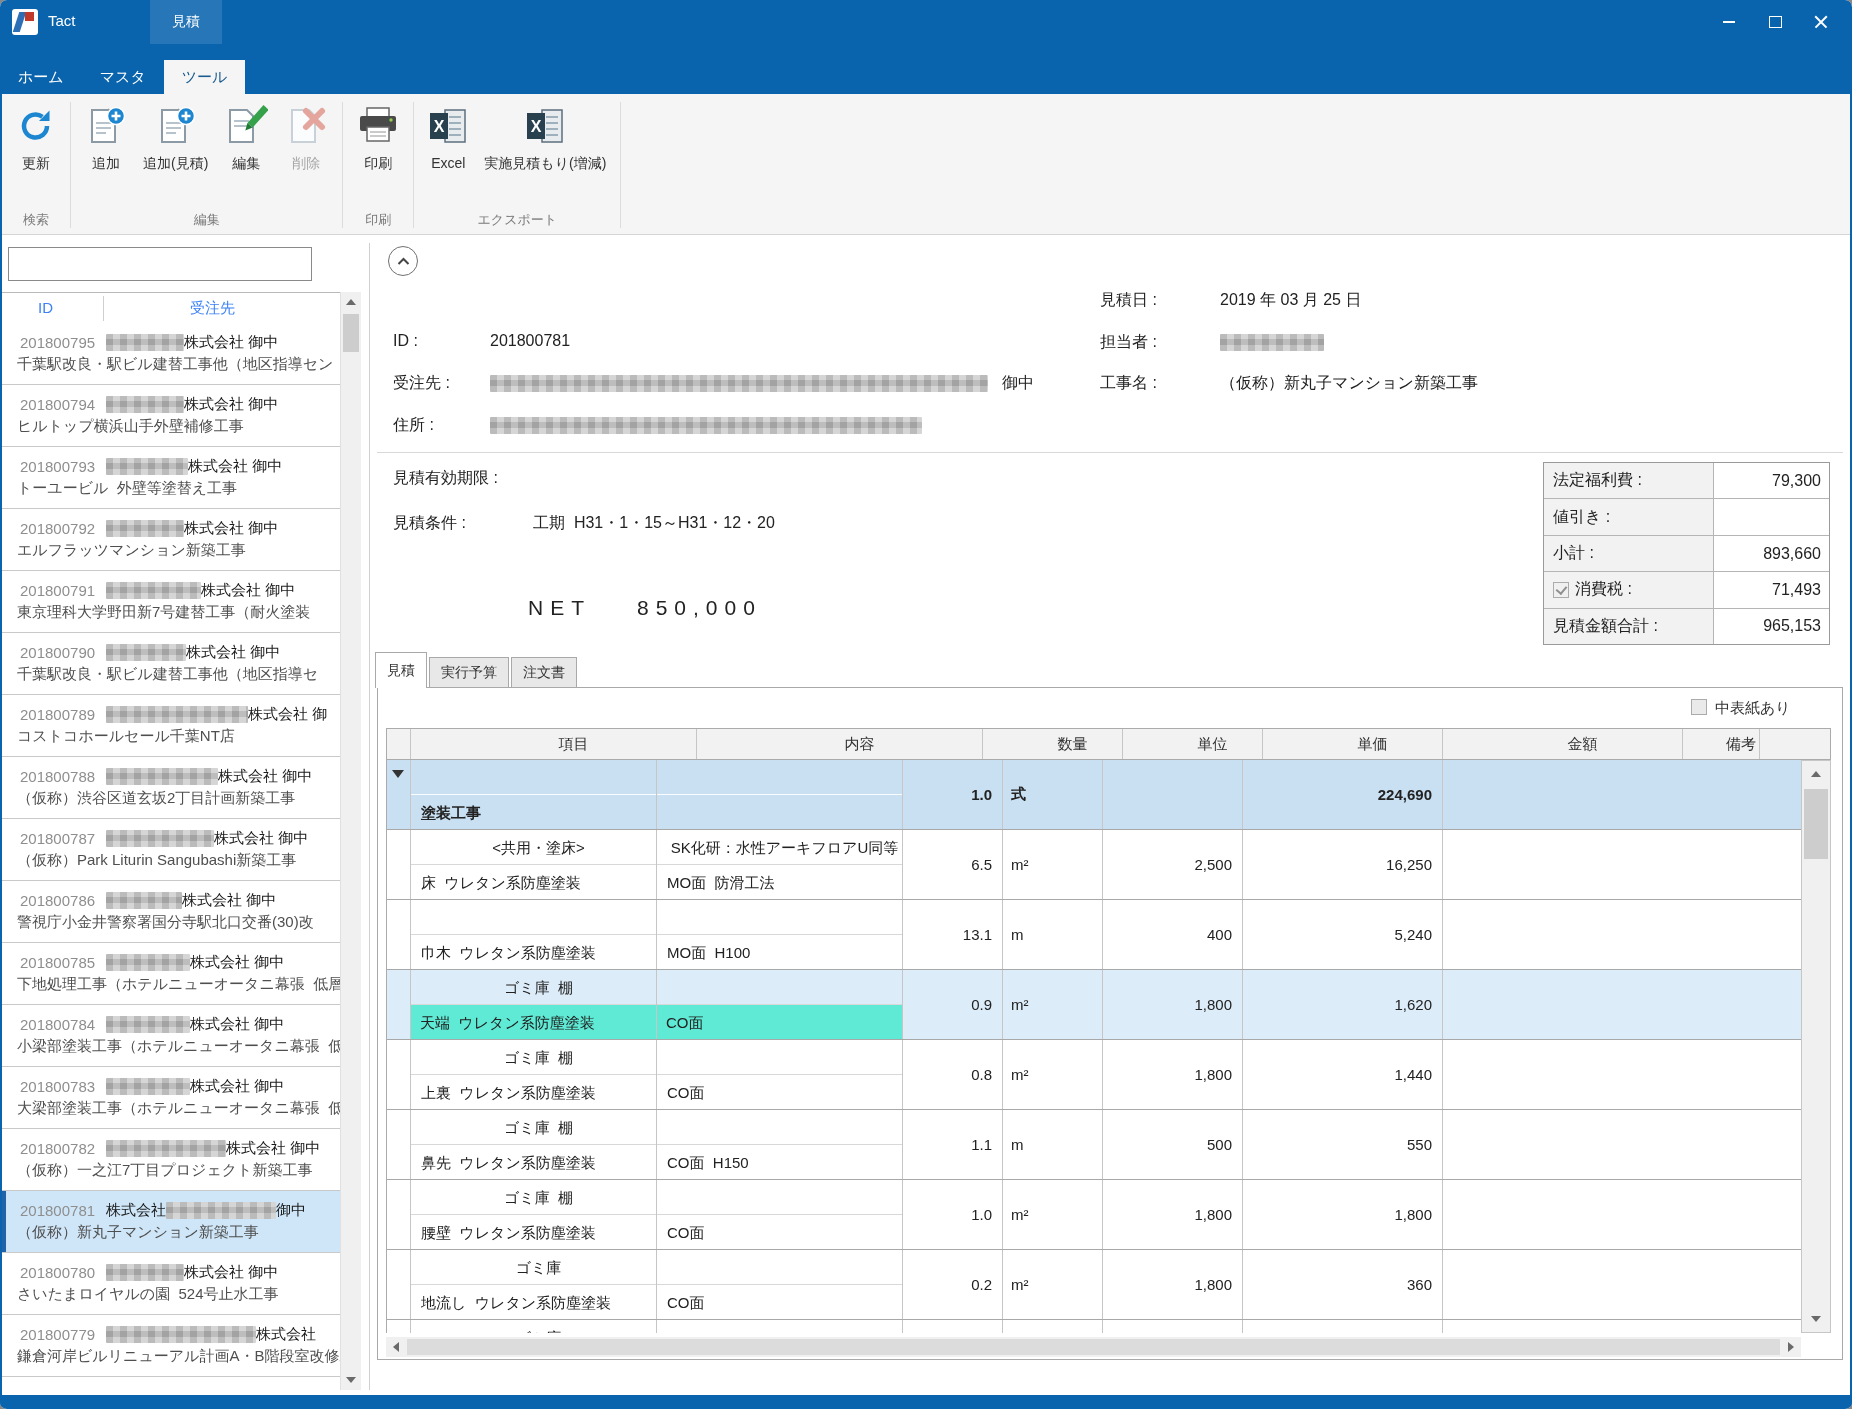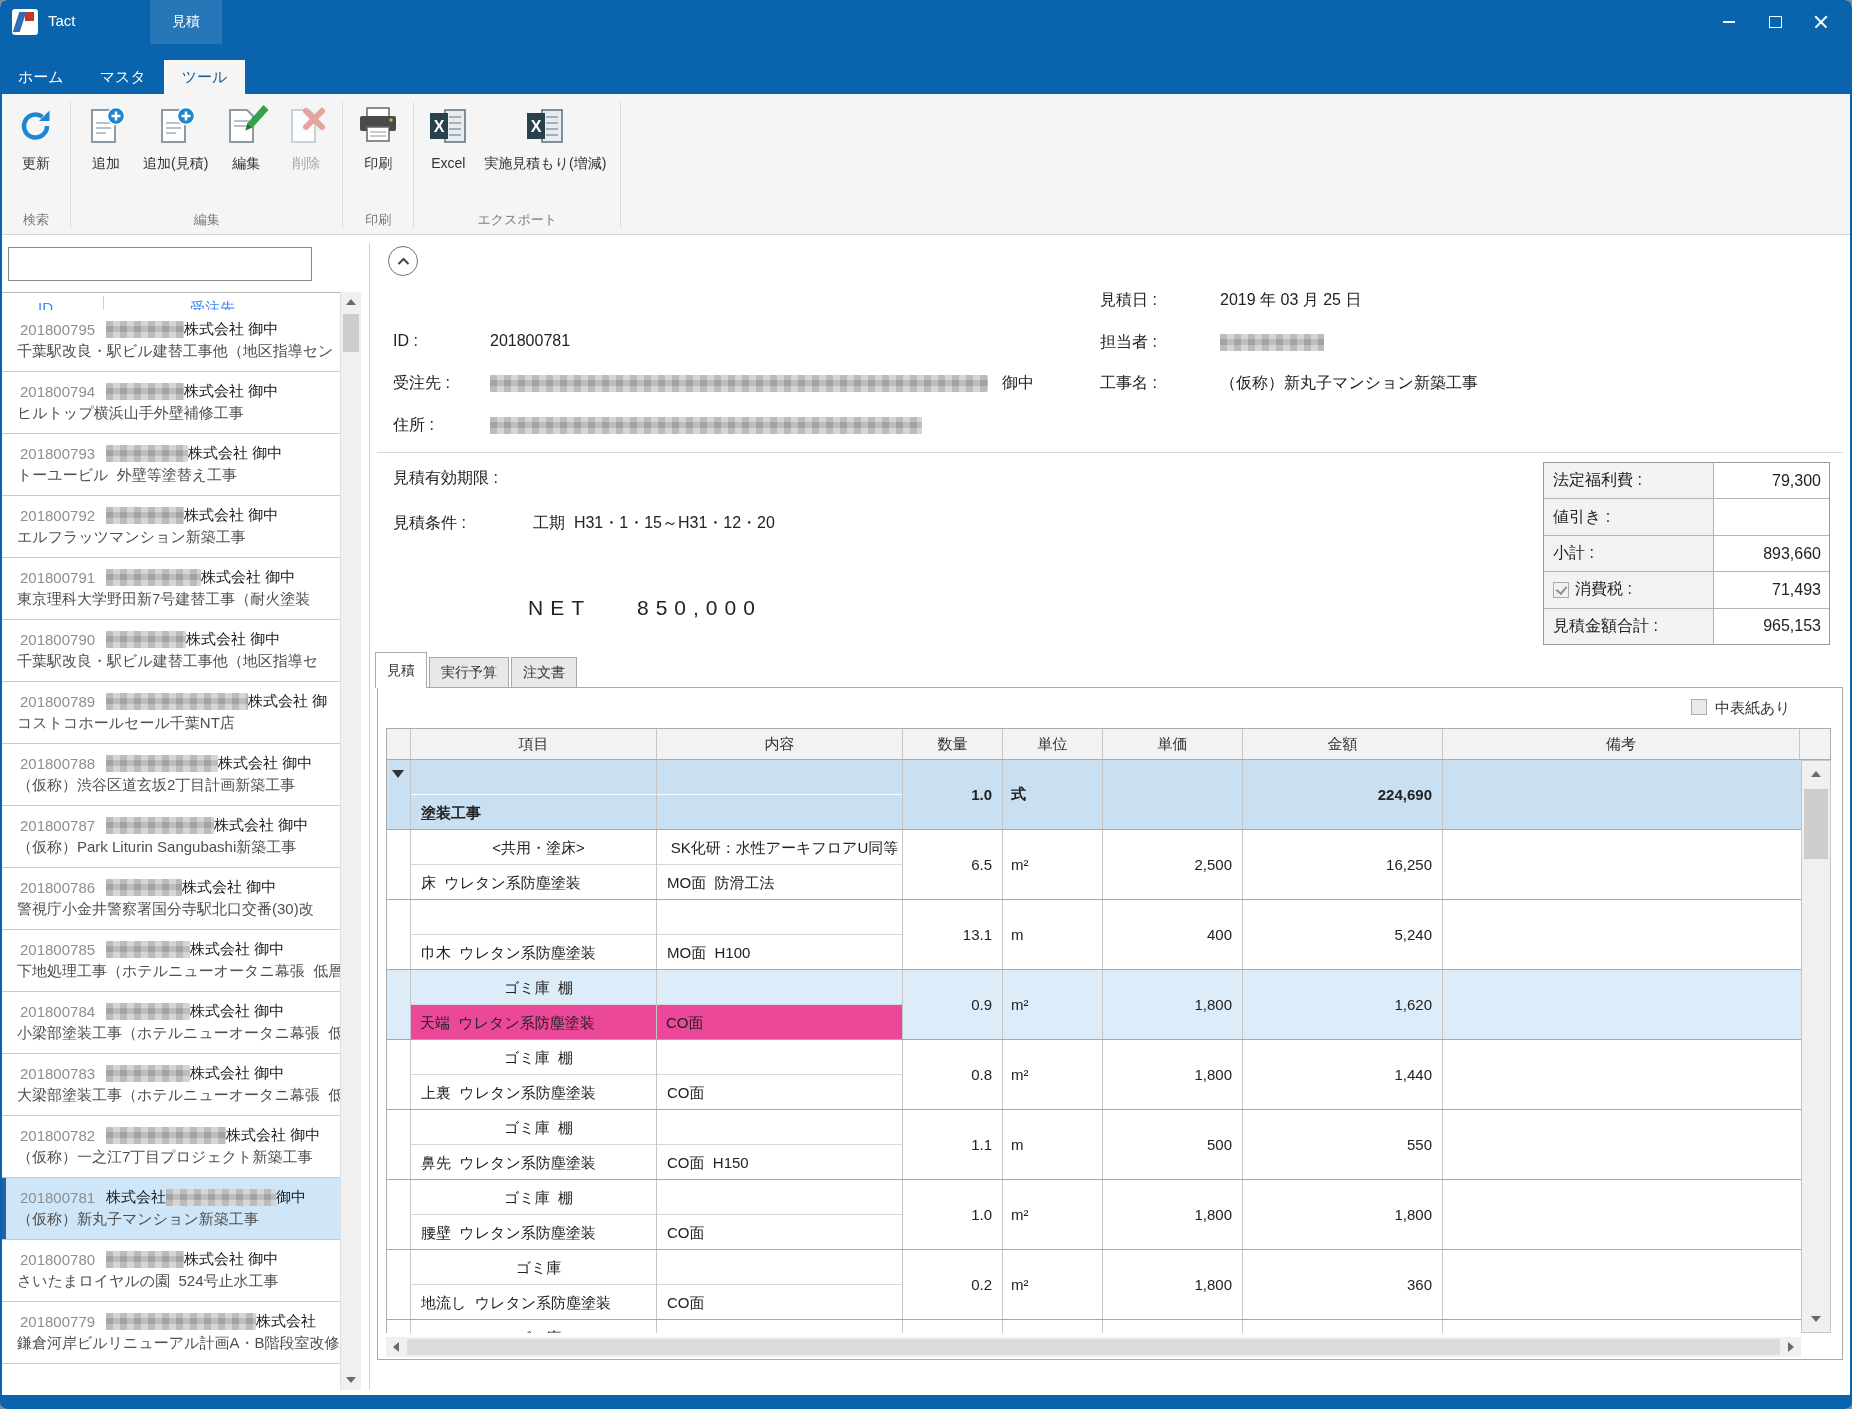--- a/index.html
+++ b/index.html
@@ -37,21 +37,21 @@
   .rglabel{height:28px;display:flex;align-items:center;justify-content:center;font-size:13px;color:#7a7a7a;}
   .rsep{width:1px;background:#dcdcdc;margin:4px 6px 6px 6px;}
   
   .search-box{position:absolute;left:8px;top:247px;width:304px;height:34px;border:1px solid #8a8a8a;background:#fff;
               font-size:15px;padding:0 6px;box-sizing:border-box;outline:none;font-family:inherit;}
   .list-header{position:absolute;left:0px;top:292px;width:340px;height:31px;border-top:1px solid #b9b9b9;border-bottom:1px solid #b9b9b9;
                background:#fff;font-size:15px;color:#3b82f6;}
   .list-header .h-id{position:absolute;left:38px;top:6px;}
   .list-header .h-div{position:absolute;left:103px;top:3px;width:1px;height:25px;background:#cfcfcf;}
   .list-header .h-cli{position:absolute;left:190px;top:6px;}
-  #list-rows{position:absolute;left:0;top:310px;width:340px;height:1054px;overflow:hidden;}
+  #list-rows{position:absolute;left:0;top:323px;width:340px;height:1054px;overflow:hidden;}
   .lrow{position:relative;width:340px;height:62px;border-bottom:1px solid #c9c9c9;box-sizing:border-box;overflow:hidden;background:#fff;}
   .lrow.selected{background:#cfe6f8;}
   .lrow.selected::before{content:"";position:absolute;left:0;top:0;width:6px;height:62px;background:#1f64a9;}
   .l1{display:flex;align-items:center;height:26px;margin-top:6px;padding-left:20px;white-space:pre;}
   .lid{width:86px;color:#8e8e8e;font-size:15px;flex:none;}
   .lco{font-size:15px;color:#1a1a1a;white-space:pre;}
   .l2{height:24px;padding-left:17px;font-size:15px;color:#4f4f4f;white-space:pre;overflow:hidden;}
   .mosaic{display:inline-block;height:17px;flex:none;border-radius:1px;
     background:repeating-linear-gradient(90deg,rgba(70,70,70,.22) 0 7px,rgba(190,190,190,.22) 7px 14px),
                repeating-linear-gradient(0deg,#dcdcdc 0 6px,#bdbdbd 6px 12px);}
@@ -82,39 +82,39 @@
   
   .tabs{position:absolute;left:375px;top:652px;height:36px;display:flex;align-items:flex-end;}
   .tab{height:31px;box-sizing:border-box;background:#e8e8e8;border:1px solid #a9a9a9;margin-right:2px;display:flex;align-items:center;
        padding:0 11px;font-size:14px;color:#333;position:relative;z-index:1;}
   .tab.active{height:36px;background:#fff;border-bottom:none;z-index:3;}
   .frame{position:absolute;left:377px;top:687px;width:1466px;height:673px;border:1px solid #a9a9a9;background:#fff;box-sizing:border-box;}
   .cover-check{position:absolute;left:1313px;top:11px;display:flex;align-items:flex-start;gap:8px;font-size:15px;color:#333;}
   .cover-check .cb{background:#eaeaea;}
   
   .grid-header{position:absolute;left:8px;top:40px;width:1445px;height:32px;display:flex;background:#f2f2f2;
-               border:1px solid #ababab;box-sizing:border-box;font-size:15px;color:#333;}
+               border:1px solid #ababab;box-sizing:border-box;font-size:15px;color:#333;gap:40px;}
   .gh{border-right:1px solid #c6c6c6;display:flex;align-items:center;justify-content:center;box-sizing:border-box;height:100%;}
   .gh:last-child{border-right:none;}
   .grid-body{position:absolute;left:8px;top:72px;width:1415px;height:573px;overflow:hidden;border-left:1px solid #ababab;box-sizing:border-box;}
   .grow{display:flex;width:1415px;height:70px;border-bottom:1px solid #a8a8a8;box-sizing:border-box;background:#fff;}
   .grow.group{background:#c9e0f3;font-weight:bold;}
   .grow.highlight{background:#ddecf9;}
   .gc{border-right:1px solid #c6c6c6;box-sizing:border-box;height:100%;overflow:hidden;}
   .c-exp{width:24px;position:relative;}
   .c-item{width:246px;} .c-desc{width:246px;}
   .c-qty{width:100px;display:flex;align-items:center;justify-content:flex-end;padding-right:10px;}
   .c-unit{width:100px;display:flex;align-items:center;padding-left:8px;}
   .c-price{width:140px;display:flex;align-items:center;justify-content:flex-end;padding-right:10px;}
   .c-amt{width:200px;display:flex;align-items:center;justify-content:flex-end;padding-right:10px;}
   .c-rem{flex:1;border-right:none;}
   .gc .s1,.gc .s2{height:35px;line-height:35px;padding-left:10px;white-space:pre;box-sizing:border-box;font-size:15px;}
   .gc .s1{border-bottom:1px solid #d8d8d8;text-align:center;}
   .grow.group .gc .s1{border-bottom:1px solid rgba(255,255,255,.9);}
-  .grow.highlight .c-item .s2,.grow.highlight .c-desc .s2{background:#ec4899;padding-left:9px;}
+  .grow.highlight .c-item .s2,.grow.highlight .c-desc .s2{background:#5eead4;padding-left:9px;}
   .grow .num{font-size:15px;}
   .exp-arrow{position:absolute;left:5px;top:10px;width:0;height:0;border-left:6px solid transparent;border-right:6px solid transparent;border-top:8px solid #333;}
   .gvscroll{position:absolute;left:1423px;top:72px;width:30px;height:573px;background:#f0f0f0;border:1px solid #c6c6c6;box-sizing:border-box;}
   .gvscroll .sbtn{width:28px;height:26px;}
   .gvthumb{position:absolute;left:2px;top:28px;width:24px;height:70px;background:#cdcdcd;}
   .ghscroll{position:absolute;left:8px;top:649px;width:1415px;height:20px;background:#f0f0f0;display:flex;align-items:center;}
   .ghscroll .hbtn{width:20px;height:20px;display:flex;align-items:center;justify-content:center;background:#f0f0f0;flex:none;}
   .ghthumb{flex:1;height:16px;background:#dcdcdc;margin:0 1px;}
   
   .b-left{position:absolute;left:0;top:44px;width:2px;height:1365px;background:#0a64ad;}

